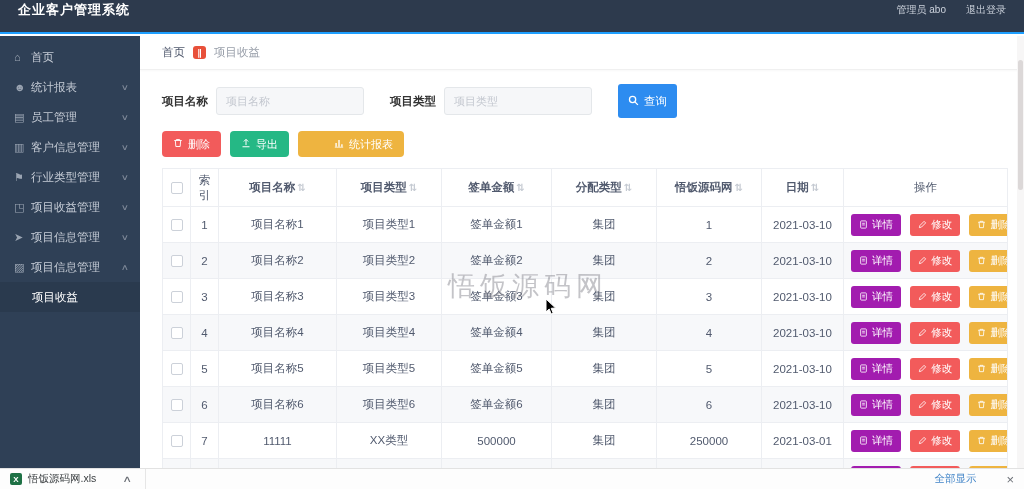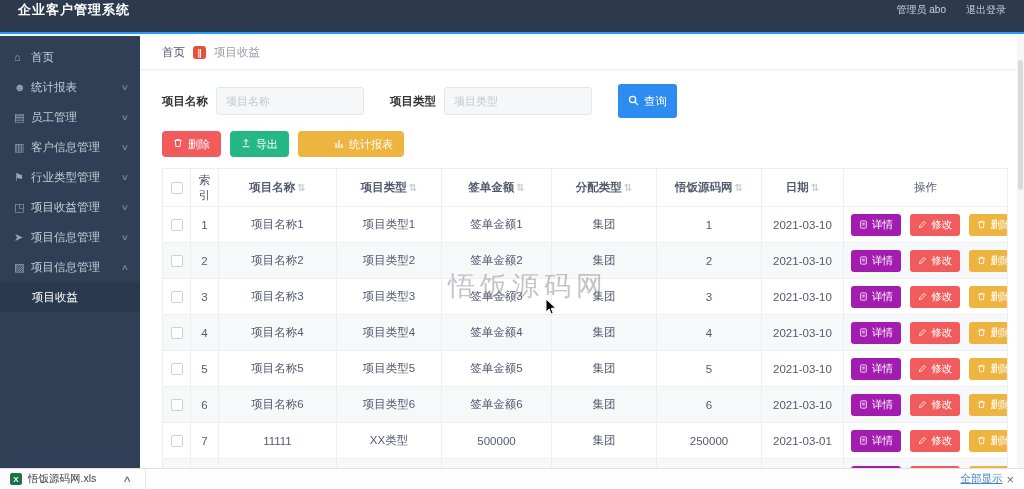--- a/index.html
+++ b/index.html
@@ -78,21 +78,21 @@
 
   
   .download-bar { position:absolute; left:0; right:0; bottom:0; height:21px; background:#fdfdfd;
     border-top:1px solid #e2e2e2; display:flex; align-items:center; padding:0 10px; z-index:35; font-size:10.5px; }
   .dl-item { display:flex; align-items:center; gap:6px; padding-right:14px; border-right:1px solid #e6e6e6; height:100%; cursor:pointer; }
   .xls-icon { width:12px; height:12px; background:#1e7145; border-radius:2px; color:#fff; font-size:8px; font-weight:bold;
     display:flex; align-items:center; justify-content:center; }
   .dl-name { color:#3c4043; }
   .dl-chevron { color:#6b6f76; font-size:9px; margin-left:22px; transform:scaleX(1.5); }
   .dl-spacer { flex:1; }
-  .dl-showall { color:#4285c8; cursor:pointer; margin-right:4px;text-decoration:underline; }
+  .dl-showall { color:#4285c8; cursor:pointer; margin-right:30px; }
   .dl-close { color:#6b6f76; font-size:13px; cursor:pointer; }
 </style>
 </head>
 <body>
 
 <div class="screen">
 
   <div class="top-header">
     <div class="app-title">企业客户管理系统</div>
     <div class="header-right">

